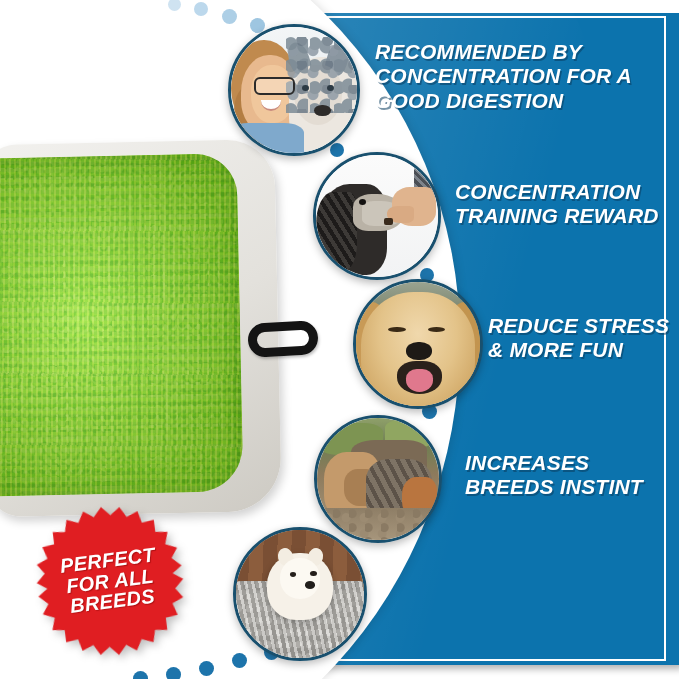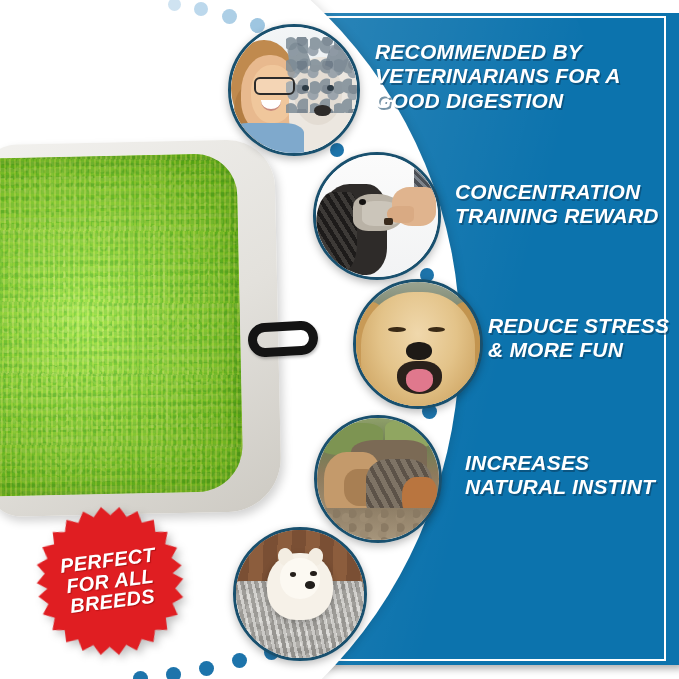--- a/index.html
+++ b/index.html
@@ -280,21 +280,21 @@
       <div class="merle"></div>
         <div class="deye1"></div>
         <div class="deye2"></div>
         <div class="dnose"></div>
       <div class="glass"></div>
         <div class="smile"></div>
         <div class="shirt"></div>
     </div>
   </div>
   <div class="ftext" style="left:375px;top:40px;width:260px;font-size:21px;">RECOMMENDED BY
-VETERINARIANS FOR A
+CONCENTRATION FOR A
 GOOD DIGESTION</div>
 
   <div class="photo" style="left:313px;top:152px;width:128px;height:128px;">
     <div class="ph-inner scene s2">
       <div class="dogb"></div>
         <div class="furl"></div>
         <div class="snout"></div>
         <div class="snout2"></div>
       <div class="ey"></div>
         <div class="nos"></div>
@@ -328,21 +328,21 @@
         <div class="grass2"></div>
         <div class="rock"></div>
       <div class="d1"></div>
         <div class="d1h"></div>
         <div class="d2"></div>
         <div class="d2t"></div>
       <div class="dirt"></div>
     </div>
   </div>
   <div class="ftext" style="left:465px;top:451px;width:215px;font-size:21px;">INCREASES
-NATURAL INSTINT</div>
+BREEDS INSTINT</div>
 
   <div class="photo" style="left:233px;top:527px;width:134px;height:134px;">
     <div class="ph-inner scene s5">
       <div class="wood"></div>
         <div class="gmat"></div>
       <div class="pom"></div>
         <div class="pe1"></div>
         <div class="pe2"></div>
         <div class="pomh"></div>
       <div class="py1"></div>

